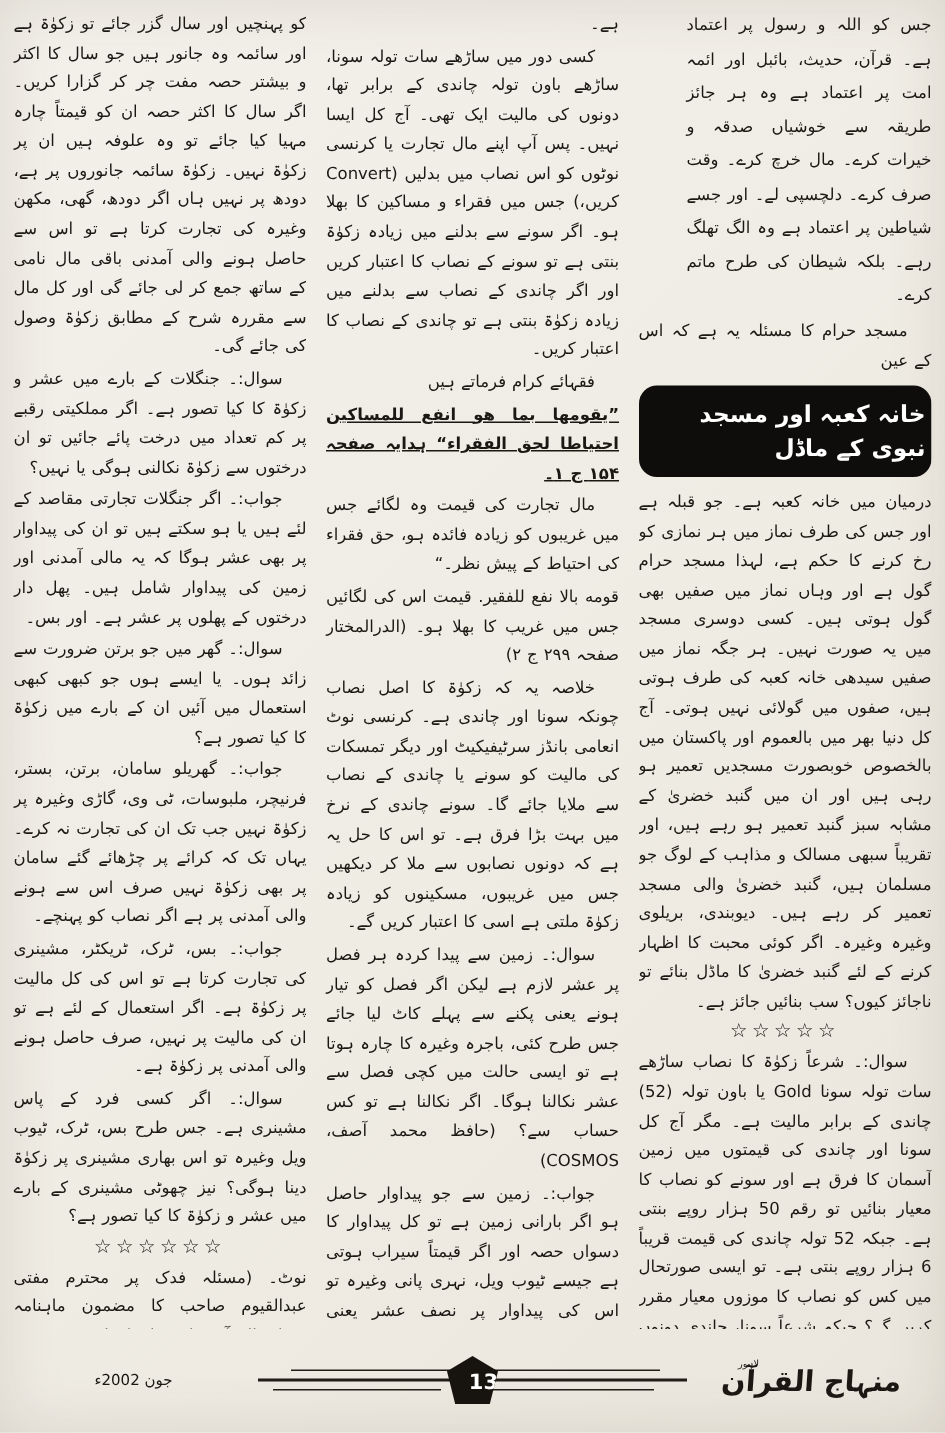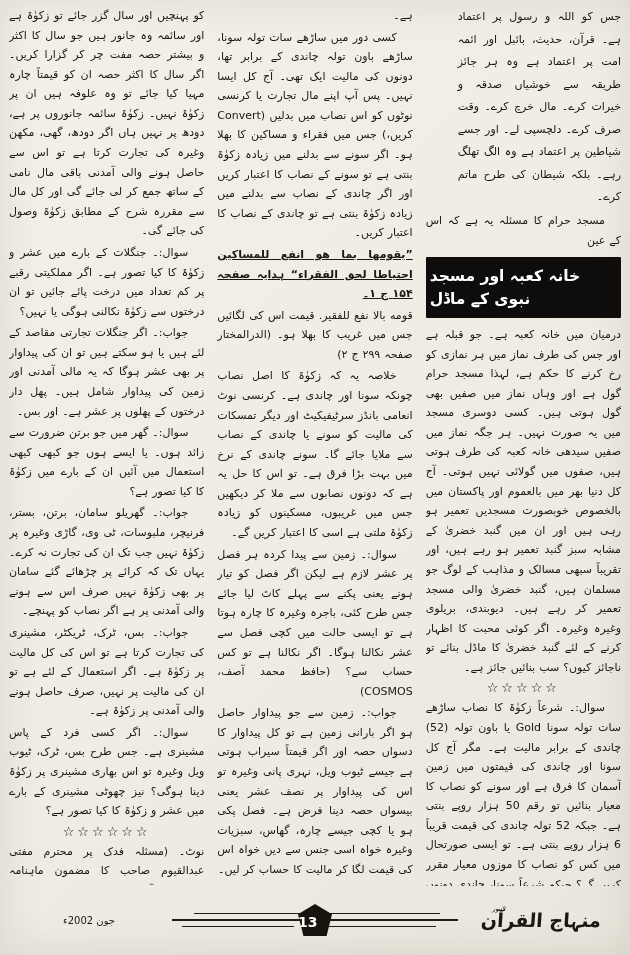--- a/index.html
+++ b/index.html
@@ -34,27 +34,27 @@
     line-height:1.78;
     text-align:justify;
     text-justify:inter-word;
     word-spacing:.5px;
   }
   p.indent{text-indent:16px;}
   p.loose{line-height:2.05;margin-left:32px;}
   .heading-box{
     background:#0f0d0b;
     color:#ffffff;
-    text-align:left;
+    text-align:right;
     font-weight:bold;
     font-size:15.5px;
     line-height:1.45;
     padding:8px 4px;
     margin:7px 0 7px 0;
-    border-radius:1px;
+    border-radius:12px;
   }
   .stars{
     text-align:center;
     font-size:13px;
     letter-spacing:3px;
     margin:3px 0;
     color:#14110d;
   }
   .quote{font-weight:bold;text-decoration:underline;}
   .attrib{text-align:center;margin:0 0 2px 0;font-size:10.6px;line-height:1.78;}
@@ -83,21 +83,21 @@
   .rg-left .r1{width:108px;margin-left:22px;}
   .rg-left .r2{width:130px;}
   .rg-left .r3{width:112px;margin-left:10px;}
   .rg-right .r1{width:112px;margin-right:10px;}
   .rg-right .r2{width:130px;}
   .rg-right .r3{width:108px;margin-right:22px;}
   .page-badge{
     width:34px;height:32px;
     background:#17130e;
     clip-path:polygon(50% 0,100% 32%,84% 100%,16% 100%,0 32%);
-    display:flex;align-items:center;justify-content:flex-start;
+    display:flex;align-items:center;justify-content:flex-end;
     margin:0 -4px;
     z-index:2;
   }
   .page-badge span{
     color:#fff;font-weight:bold;font-size:14px;
     font-family:"DejaVu Sans",sans-serif;
     transform:translateY(2px);
   }
   .magazine-logo{
     direction:rtl;position:relative;
@@ -127,21 +127,23 @@
       <p class="para">درمیان میں خانہ کعبہ ہے۔ جو قبلہ ہے اور جس کی طرف نماز میں ہر نمازی کو رخ کرنے کا حکم ہے، لہذا مسجد حرام گول ہے اور وہاں نماز میں صفیں بھی گول ہوتی ہیں۔ کسی دوسری مسجد میں یہ صورت نہیں۔ ہر جگہ نماز میں صفیں سیدھی خانہ کعبہ کی طرف ہوتی ہیں، صفوں میں گولائی نہیں ہوتی۔ آج کل دنیا بھر میں بالعموم اور پاکستان میں بالخصوص خوبصورت مسجدیں تعمیر ہو رہی ہیں اور ان میں گنبد خضریٰ کے مشابہ سبز گنبد تعمیر ہو رہے ہیں، اور تقریباً سبھی مسالک و مذاہب کے لوگ جو مسلمان ہیں، گنبد خضریٰ والی مسجد تعمیر کر رہے ہیں۔ دیوبندی، بریلوی وغیرہ وغیرہ۔ اگر کوئی محبت کا اظہار کرنے کے لئے گنبد خضریٰ کا ماڈل بنائے تو ناجائز کیوں؟ سب بنائیں جائز ہے۔</p>
       <div class="stars">☆☆☆☆☆</div>
       <p class="para indent">سوال:۔ شرعاً زکوٰۃ کا نصاب ساڑھے سات تولہ سونا Gold یا باون تولہ (52) چاندی کے برابر مالیت ہے۔ مگر آج کل سونا اور چاندی کی قیمتوں میں زمین آسمان کا فرق ہے اور سونے کو نصاب کا معیار بنائیں تو رقم 50 ہزار روپے بنتی ہے۔ جبکہ 52 تولہ چاندی کی قیمت قریباً 6 ہزار روپے بنتی ہے۔ تو ایسی صورتحال میں کس کو نصاب کا موزوں معیار مقرر کریں گے؟ جبکہ شرعاً سونا، چاندی دونوں کے نصاب کا ثبوت موجود ہے۔</p>
       <p class="attrib">(ڈاکٹر محمد مظہر علی، چشتیاں)</p>
       <p class="para indent">جواب:۔ اگر کسی نے سونے سے زکوٰۃ دینی ہے تو مقررہ مقدار سونا دے۔ اگر چاندی سے زکوٰۃ دینی ہے تو مقررہ مقدار چاندی دے۔ آپ نے غالباً مال تجارت اور کرنسی نوٹوں، انعامی بانڈز وغیرہ سے متعلق سوال کیا ہے۔ کہ اگر سونے کا اعتبار کیا جائے تو بہت رقم درکار ہوگی تب نصاب زیادہ بنے گا اور چاندی چونکہ سستی ہے لہذا اس کا نصاب بنایا جائے تو کم کرنسی پر زکوٰۃ دینا پڑے گی۔ آج کل سونے اور چاندی کے نصاب کی مالیت میں بہت فرق</p>
     </div>
 
     <div class="col">
       <p class="para">ہے۔</p>
       <p class="para indent">کسی دور میں ساڑھے سات تولہ سونا، ساڑھے باون تولہ چاندی کے برابر تھا، دونوں کی مالیت ایک تھی۔ آج کل ایسا نہیں۔ پس آپ اپنے مال تجارت یا کرنسی نوٹوں کو اس نصاب میں بدلیں (Convert کریں،) جس میں فقراء و مساکین کا بھلا ہو۔ اگر سونے سے بدلنے میں زیادہ زکوٰۃ بنتی ہے تو سونے کے نصاب کا اعتبار کریں اور اگر چاندی کے نصاب سے بدلنے میں زیادہ زکوٰۃ بنتی ہے تو چاندی کے نصاب کا اعتبار کریں۔</p>
+      <p class="para indent">فقہائے کرام فرماتے ہیں</p>
       <p class="para quote">”یقومها بما هو انفع للمساكين احتياطا لحق الفقراء“ ہدایہ صفحہ ۱۵۴ ج ۱۔</p>
+      <p class="para indent">مال تجارت کی قیمت وہ لگائے جس میں غریبوں کو زیادہ فائدہ ہو، حق فقراء کی احتیاط کے پیش نظر۔“</p>
       <p class="para">قومه بالا نفع للفقير. قیمت اس کی لگائیں جس میں غریب کا بھلا ہو۔ (الدرالمختار صفحہ ۲۹۹ ج ۲)</p>
       <p class="para indent">خلاصہ یہ کہ زکوٰۃ کا اصل نصاب چونکہ سونا اور چاندی ہے۔ کرنسی نوٹ انعامی بانڈز سرٹیفیکیٹ اور دیگر تمسکات کی مالیت کو سونے یا چاندی کے نصاب سے ملایا جائے گا۔ سونے چاندی کے نرخ میں بہت بڑا فرق ہے۔ تو اس کا حل یہ ہے کہ دونوں نصابوں سے ملا کر دیکھیں جس میں غریبوں، مسکینوں کو زیادہ زکوٰۃ ملتی ہے اسی کا اعتبار کریں گے۔</p>
       <p class="para indent">سوال:۔ زمین سے پیدا کردہ ہر فصل پر عشر لازم ہے لیکن اگر فصل کو تیار ہونے یعنی پکنے سے پہلے کاٹ لیا جائے جس طرح کئی، باجرہ وغیرہ کا چارہ ہوتا ہے تو ایسی حالت میں کچی فصل سے عشر نکالنا ہوگا۔ اگر نکالنا ہے تو کس حساب سے؟ (حافظ محمد آصف، COSMOS)</p>
       <p class="para indent">جواب:۔ زمین سے جو پیداوار حاصل ہو اگر بارانی زمین ہے تو کل پیداوار کا دسواں حصہ اور اگر قیمتاً سیراب ہوتی ہے جیسے ٹیوب ویل، نہری پانی وغیرہ تو اس کی پیداوار پر نصف عشر یعنی بیسواں حصہ دینا فرض ہے۔ فصل پکی ہو یا کچی جیسے چارہ، گھاس، سبزیات وغیرہ خواہ اسی جنس سے دیں خواہ اس کی قیمت لگا کر مالیت کا حساب کر لیں۔</p>
 
     </div>
 
     <div class="col">
       <p class="para">کو پہنچیں اور سال گزر جائے تو زکوٰۃ ہے اور سائمہ وہ جانور ہیں جو سال کا اکثر و بیشتر حصہ مفت چر کر گزارا کریں۔ اگر سال کا اکثر حصہ ان کو قیمتاً چارہ مہیا کیا جائے تو وہ علوفہ ہیں ان پر زکوٰۃ نہیں۔ زکوٰۃ سائمہ جانوروں پر ہے، دودھ پر نہیں ہاں اگر دودھ، گھی، مکھن وغیرہ کی تجارت کرتا ہے تو اس سے حاصل ہونے والی آمدنی باقی مال نامی کے ساتھ جمع کر لی جائے گی اور کل مال سے مقررہ شرح کے مطابق زکوٰۃ وصول کی جائے گی۔</p>
       <p class="para indent">سوال:۔ جنگلات کے بارے میں عشر و زکوٰۃ کا کیا تصور ہے۔ اگر مملکیتی رقبے پر کم تعداد میں درخت پائے جائیں تو ان درختوں سے زکوٰۃ نکالنی ہوگی یا نہیں؟</p>

